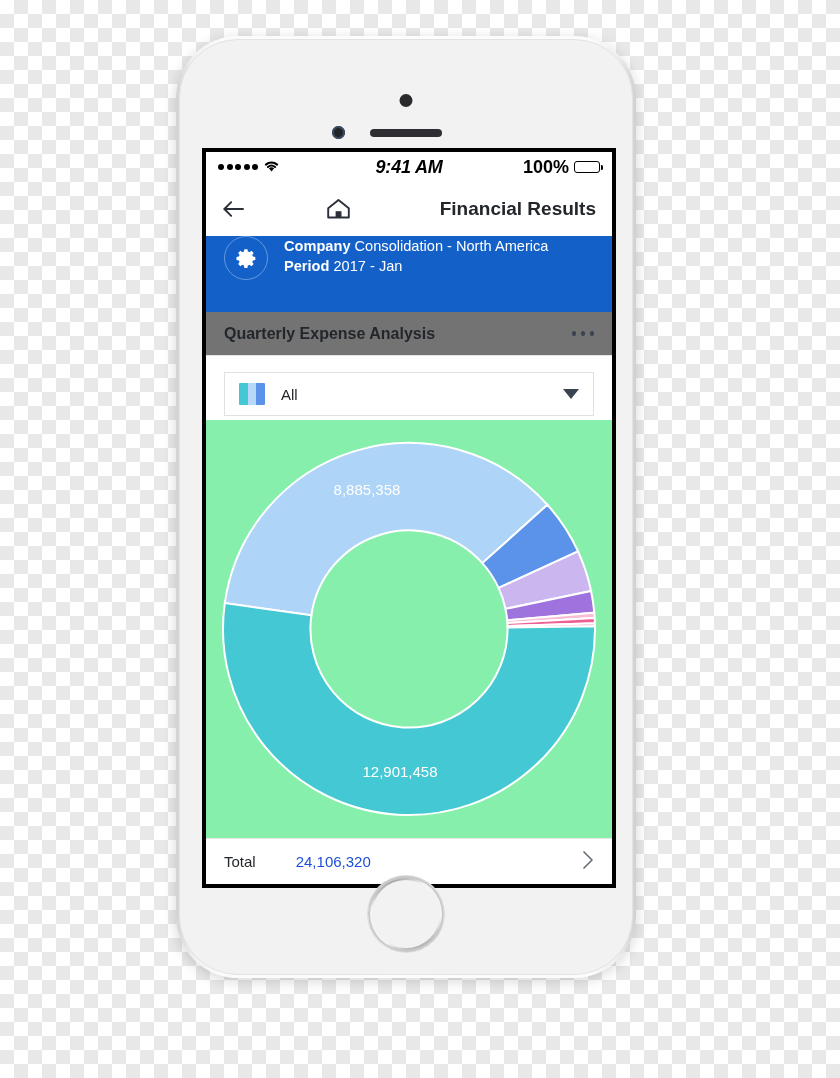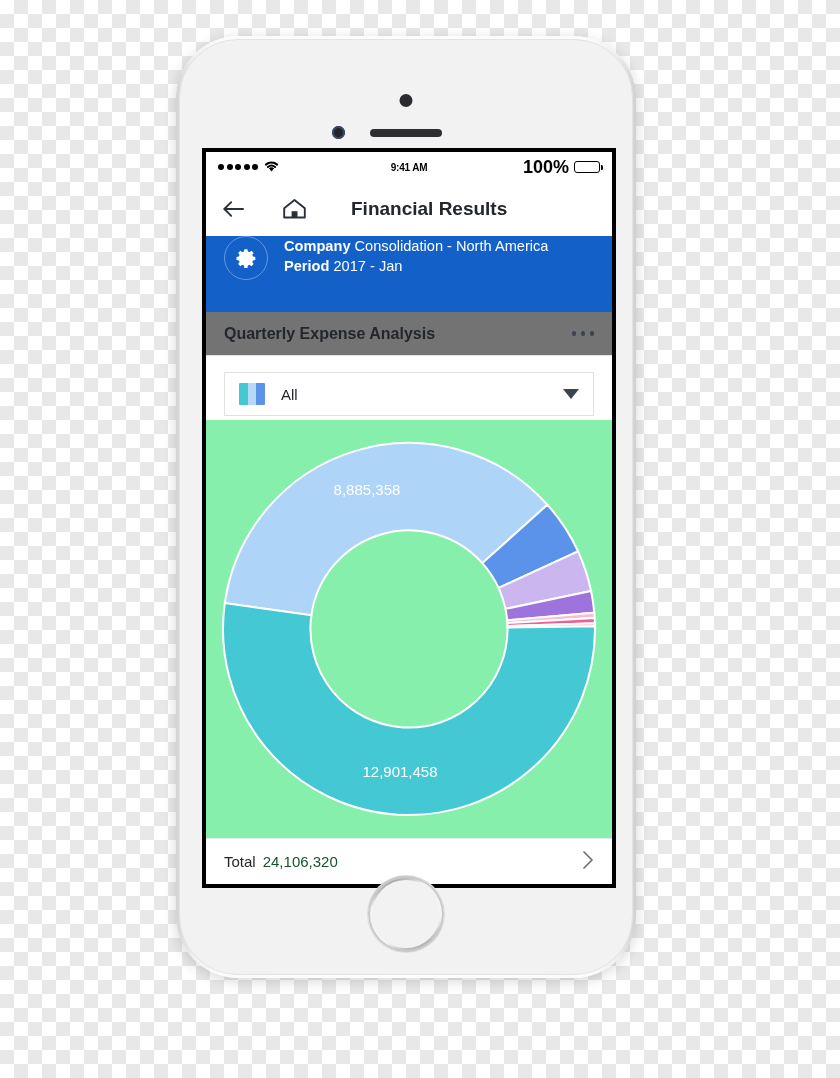--- a/index.html
+++ b/index.html
@@ -120,21 +120,21 @@
     padding: 0 12px;
     font-size: 14px;
     font-weight: bold;
     color: #000;
     background: #fff;
     box-sizing: border-box;
   }
   .sb-left { display: flex; align-items: center; gap: 5px; flex: 1; }
   .sb-dots { display: flex; gap: 2.5px; }
   .sb-dot { width: 6px; height: 6px; border-radius: 50%; background: #000; }
-  .sb-center { font-size: 10px; letter-spacing: -0.2px; }
+  .sb-center { font-size: 18px; letter-spacing: -0.2px; font-style: italic; }
   .sb-right { flex: 1; display: flex; align-items: center; justify-content: flex-end; gap: 5px; font-size: 18px; }
   .battery {
     width: 26px; height: 12px;
     border: 1.6px solid #000;
     border-radius: 3px;
     position: relative;
     padding: 1.2px;
     box-sizing: border-box;
   }
   .battery::after {
@@ -149,20 +149,21 @@
 
   
   .nav-bar {
     flex: 0 0 54px;
     display: flex;
     align-items: center;
     padding: 0 16px;
     gap: 36px;
     background: #fff;
     box-sizing: border-box;
+    justify-content: space-between;
   }
   .nav-title {
     font-size: 19px;
     font-weight: bold;
     color: #23272c;
     margin-left: 8px;
   }
   .icon-btn { display: flex; align-items: center; justify-content: center; cursor: pointer; }
 
   
@@ -247,21 +248,21 @@
   .total-bar {
     flex: 0 0 46px;
     border-top: 1px solid #e6e8ea;
     display: flex;
     align-items: center;
     padding: 0 18px;
     background: #fff;
     box-sizing: border-box;
   }
   .total-label { font-size: 15px; font-weight: normal; color: #23272c; margin-right: 7px; }
-  .total-value { font-size: 15px; color: #14532d; flex: 1; }
+  .total-value { font-size: 15px; color: #1d4ed8; flex: 1; margin-left: 33px; }
   .chevron-right { cursor: pointer; }
 </style>
 </head>
 <body>
 
 <div id="phone">
   <div id="phone-inner">
 
     <div id="front-cam"></div>
     <div id="camera"></div>

